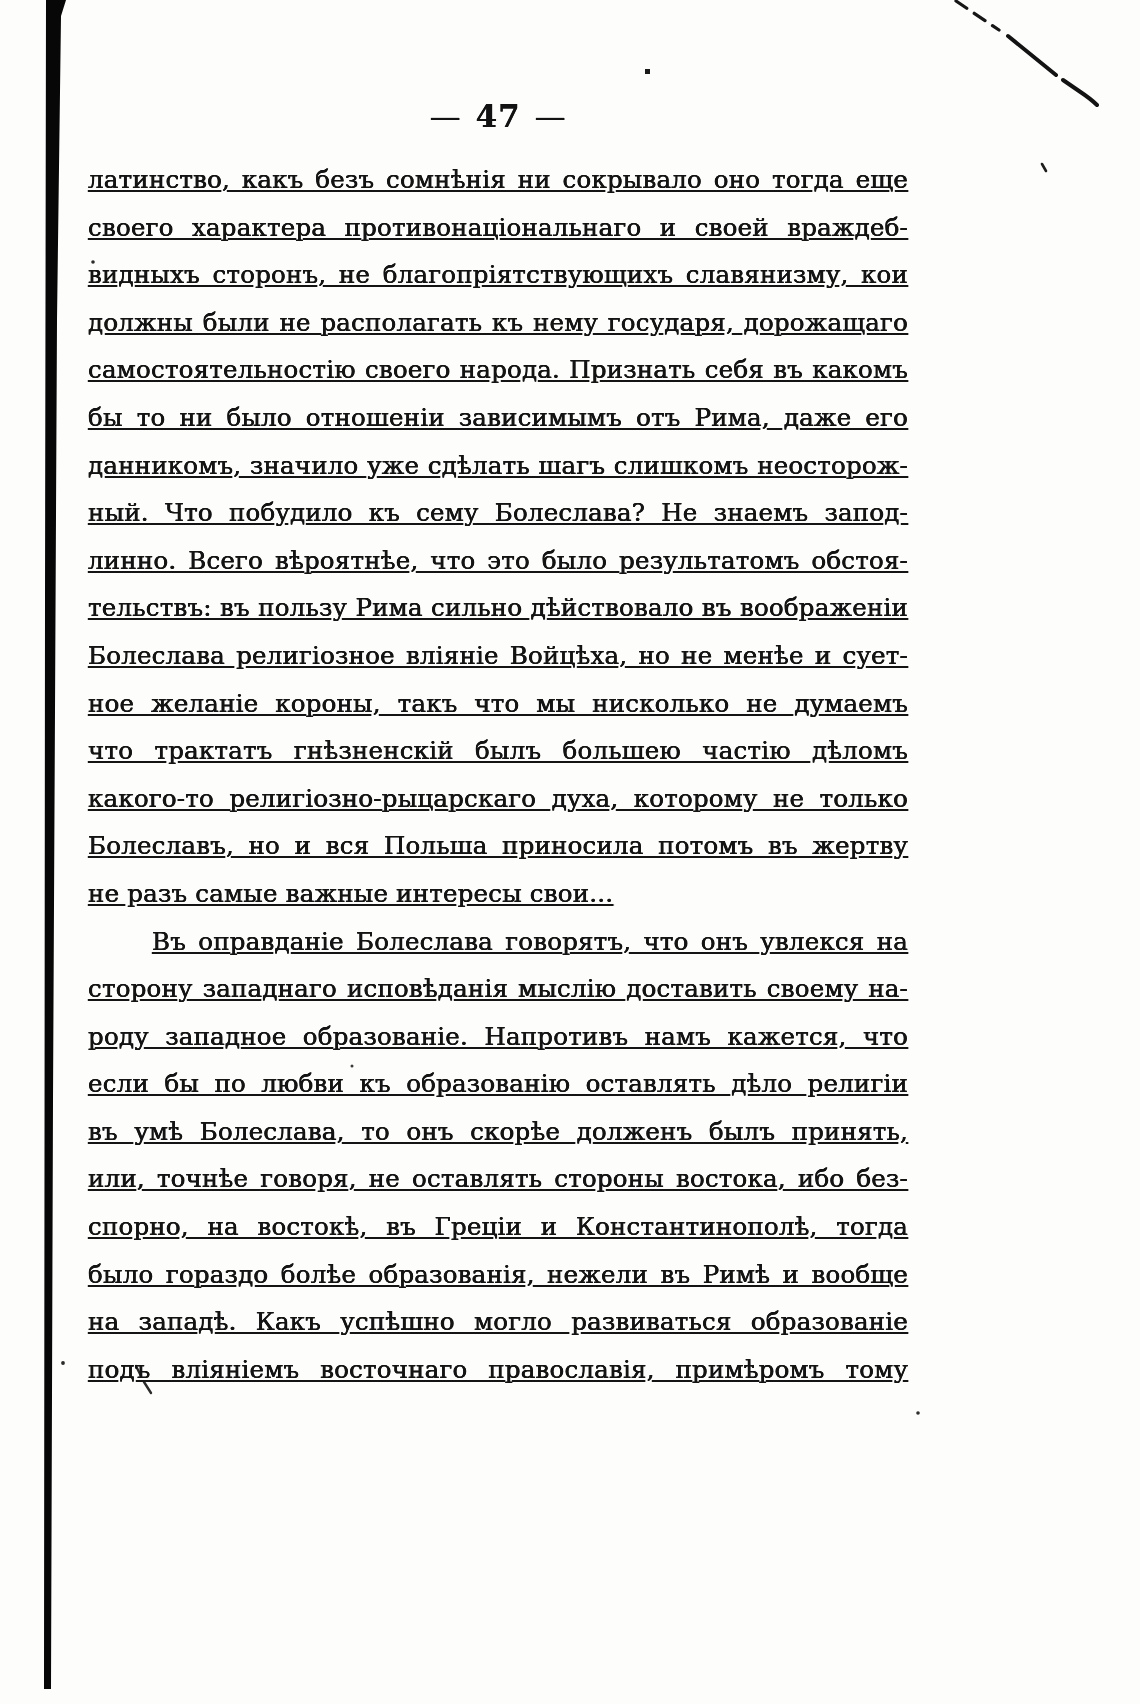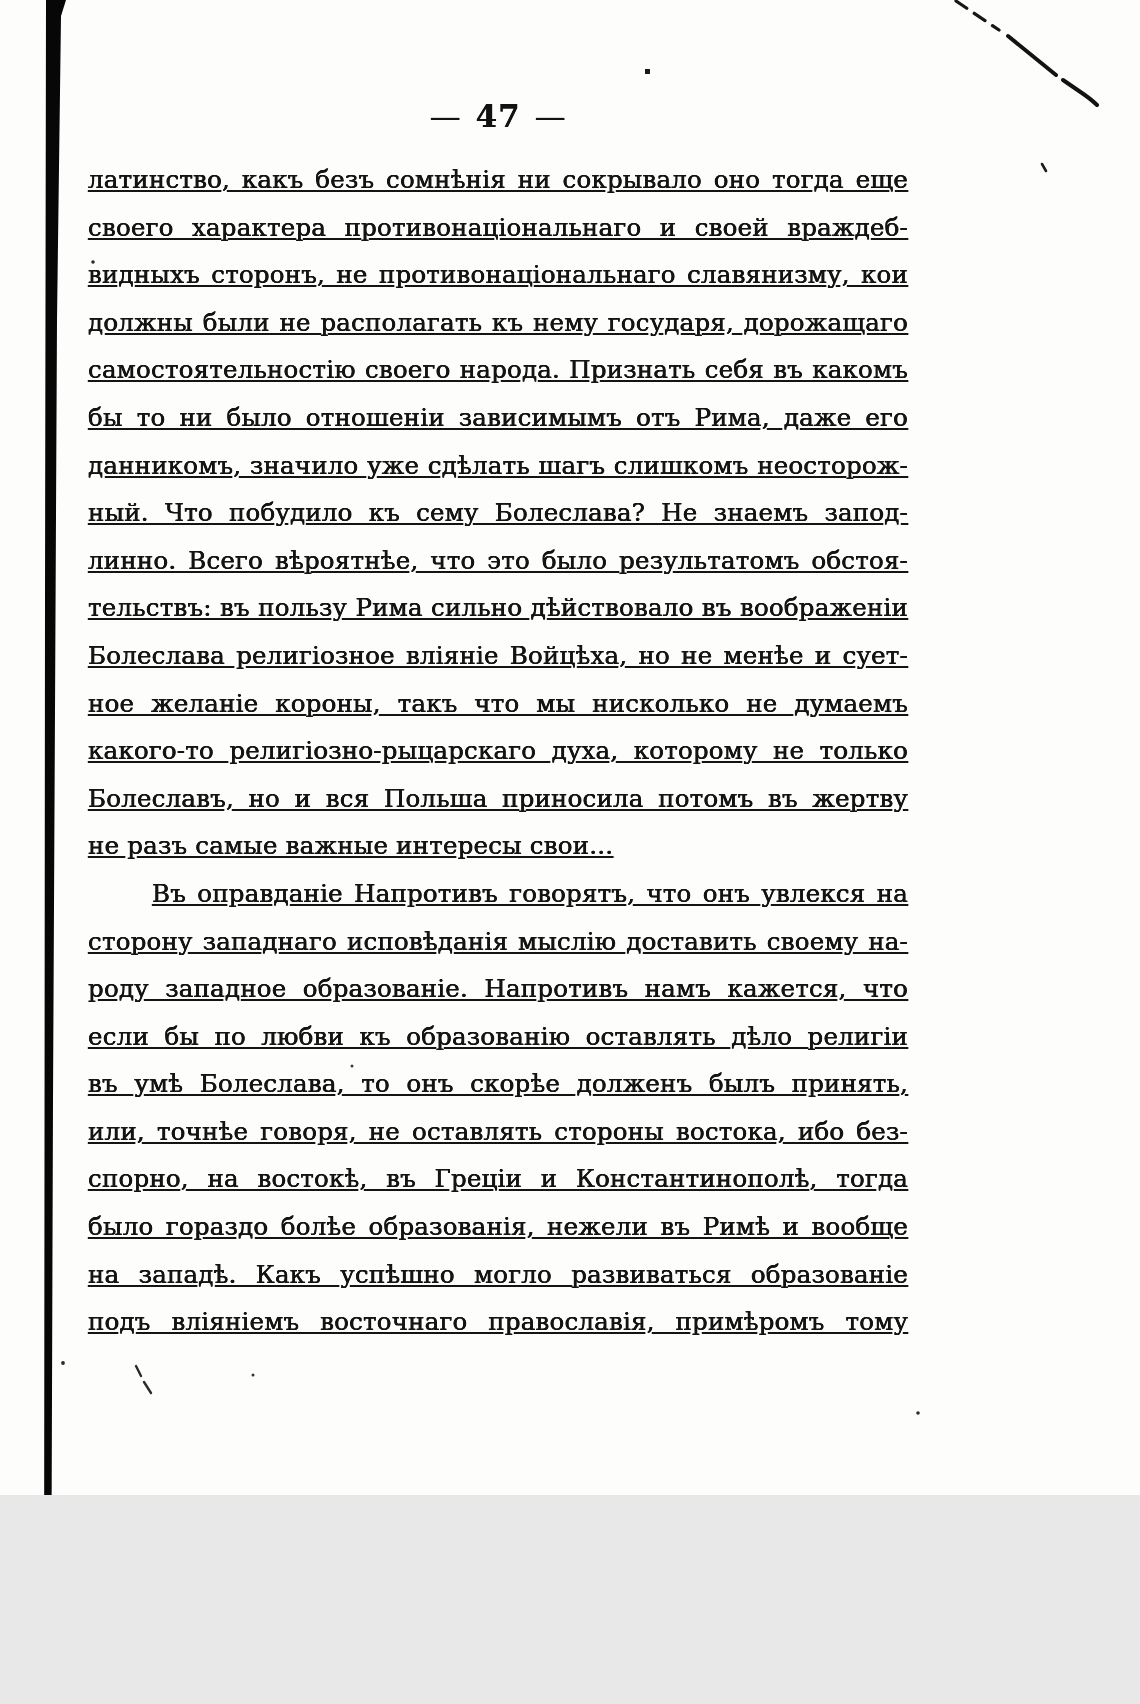--- a/index.html
+++ b/index.html
@@ -1,19 +1,19 @@
 <!DOCTYPE html>
 <html><head>
 <meta charset="utf-8">
 <style>
   html, body { margin: 0; padding: 0; background: #e8e8e8; }
   .page {
     position: relative;
     width: 1140px;
-    height: 1495px;
+    height: 1704px;
     margin: 0 auto;
     background: #fdfdfb;
     overflow: hidden;
     font-family: "DejaVu Serif", "Liberation Serif", serif;
     color: #141414;
   }
   .artifact-layer {
     position: absolute;
     left: 0; top: 0;
     width: 1140px; height: 1704px;
@@ -78,36 +78,37 @@
   </svg>
 
   <div class="page-header">
     <span class="dash">—</span><span>47</span><span class="dash">—</span>
   </div>
 
   <div class="text-block">
     <div>
       <div class="ln">латинство, какъ безъ сомнѣнія ни сокрывало оно тогда еще</div>
       <div class="ln">своего характера противонаціональнаго и своей враждеб-</div>
-      <div class="ln">видныхъ сторонъ, не противонаціональнаго славянизму, кои</div>
+      <div class="ln">видныхъ сторонъ, не благопріятствующихъ славянизму, кои</div>
       <div class="ln">должны были не располагать къ нему государя, дорожащаго</div>
       <div class="ln">самостоятельностію своего народа. Признать себя въ какомъ</div>
       <div class="ln">бы то ни было отношеніи зависимымъ отъ Рима, даже его</div>
       <div class="ln">данникомъ, значило уже сдѣлать шагъ слишкомъ неосторож-</div>
       <div class="ln">ный. Что побудило къ сему Болеслава? Не знаемъ запод-</div>
       <div class="ln">линно. Всего вѣроятнѣе, что это было результатомъ обстоя-</div>
       <div class="ln">тельствъ: въ пользу Рима сильно дѣйствовало въ воображеніи</div>
       <div class="ln">Болеслава религіозное вліяніе Войцѣха, но не менѣе и сует-</div>
       <div class="ln">ное желаніе короны, такъ что мы нисколько не думаемъ</div>
+      <div class="ln">что трактатъ гнѣзненскій былъ большею частію дѣломъ</div>
       <div class="ln">какого-то религіозно-рыцарскаго духа, которому не только</div>
       <div class="ln">Болеславъ, но и вся Польша приносила потомъ въ жертву</div>
       <div class="ln para-end">не разъ самые важные интересы свои...</div>
     </div>
     <div>
-      <div class="ln indent">Въ оправданіе Напротивъ говорятъ, что онъ увлекся на</div>
+      <div class="ln indent">Въ оправданіе Болеслава говорятъ, что онъ увлекся на</div>
       <div class="ln">сторону западнаго исповѣданія мыслію доставить своему на-</div>
       <div class="ln">роду западное образованіе. Напротивъ намъ кажется, что</div>
       <div class="ln">если бы по любви къ образованію оставлять дѣло религіи</div>
       <div class="ln">въ умѣ Болеслава, то онъ скорѣе долженъ былъ принять,</div>
       <div class="ln">или, точнѣе говоря, не оставлять стороны востока, ибо без-</div>
       <div class="ln">спорно, на востокѣ, въ Греціи и Константинополѣ, тогда</div>
       <div class="ln">было гораздо болѣе образованія, нежели въ Римѣ и вообще</div>
       <div class="ln">на западѣ. Какъ успѣшно могло развиваться образованіе</div>
       <div class="ln">подъ вліяніемъ восточнаго православія, примѣромъ тому</div>
     </div>

